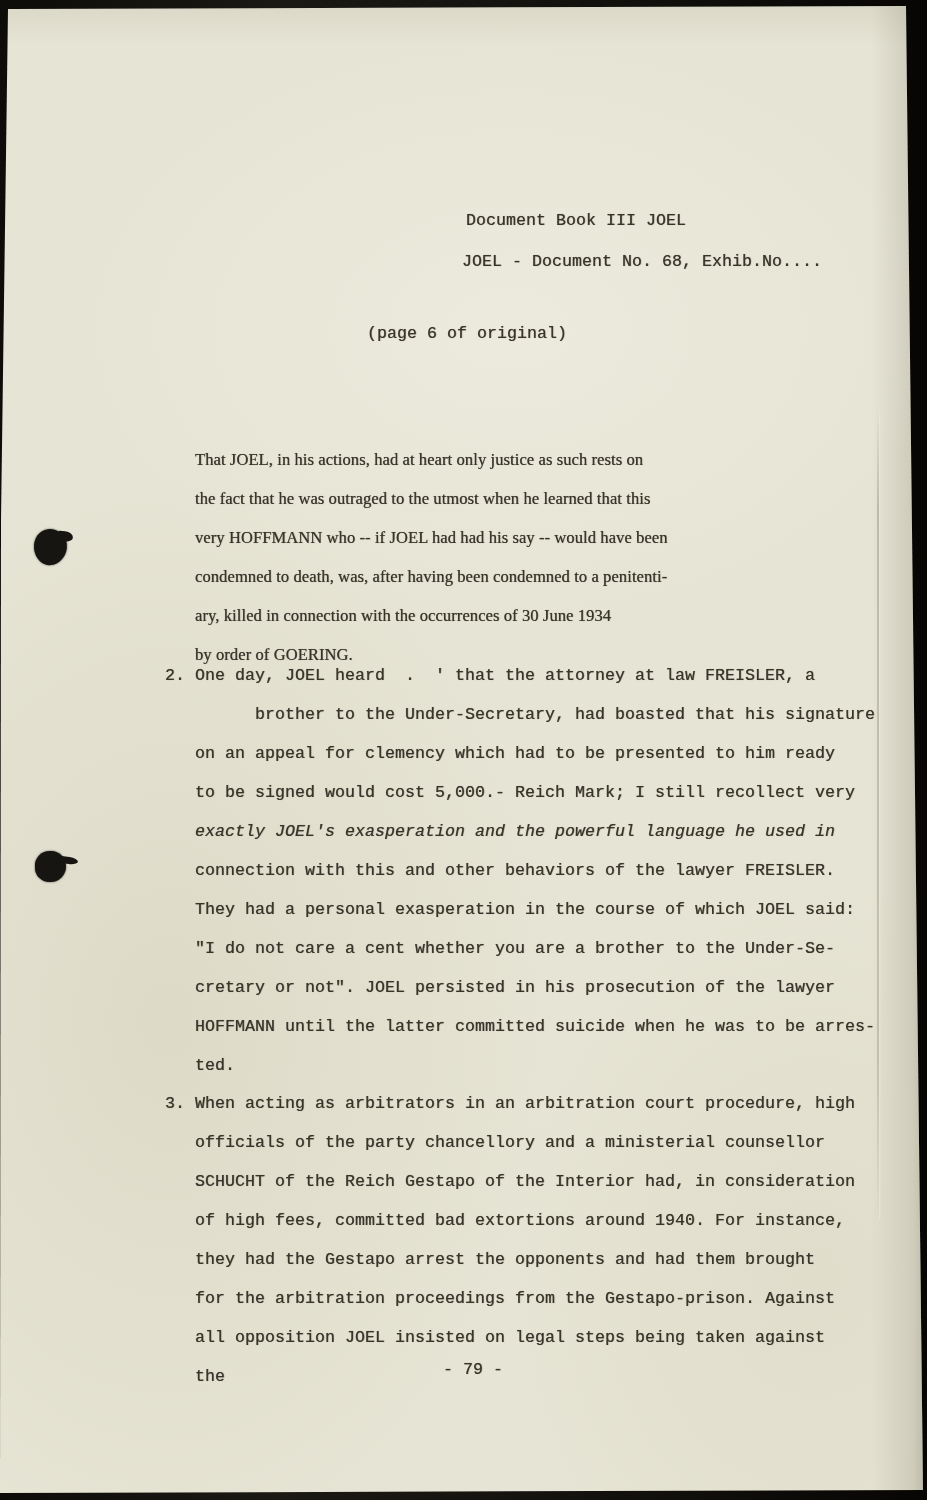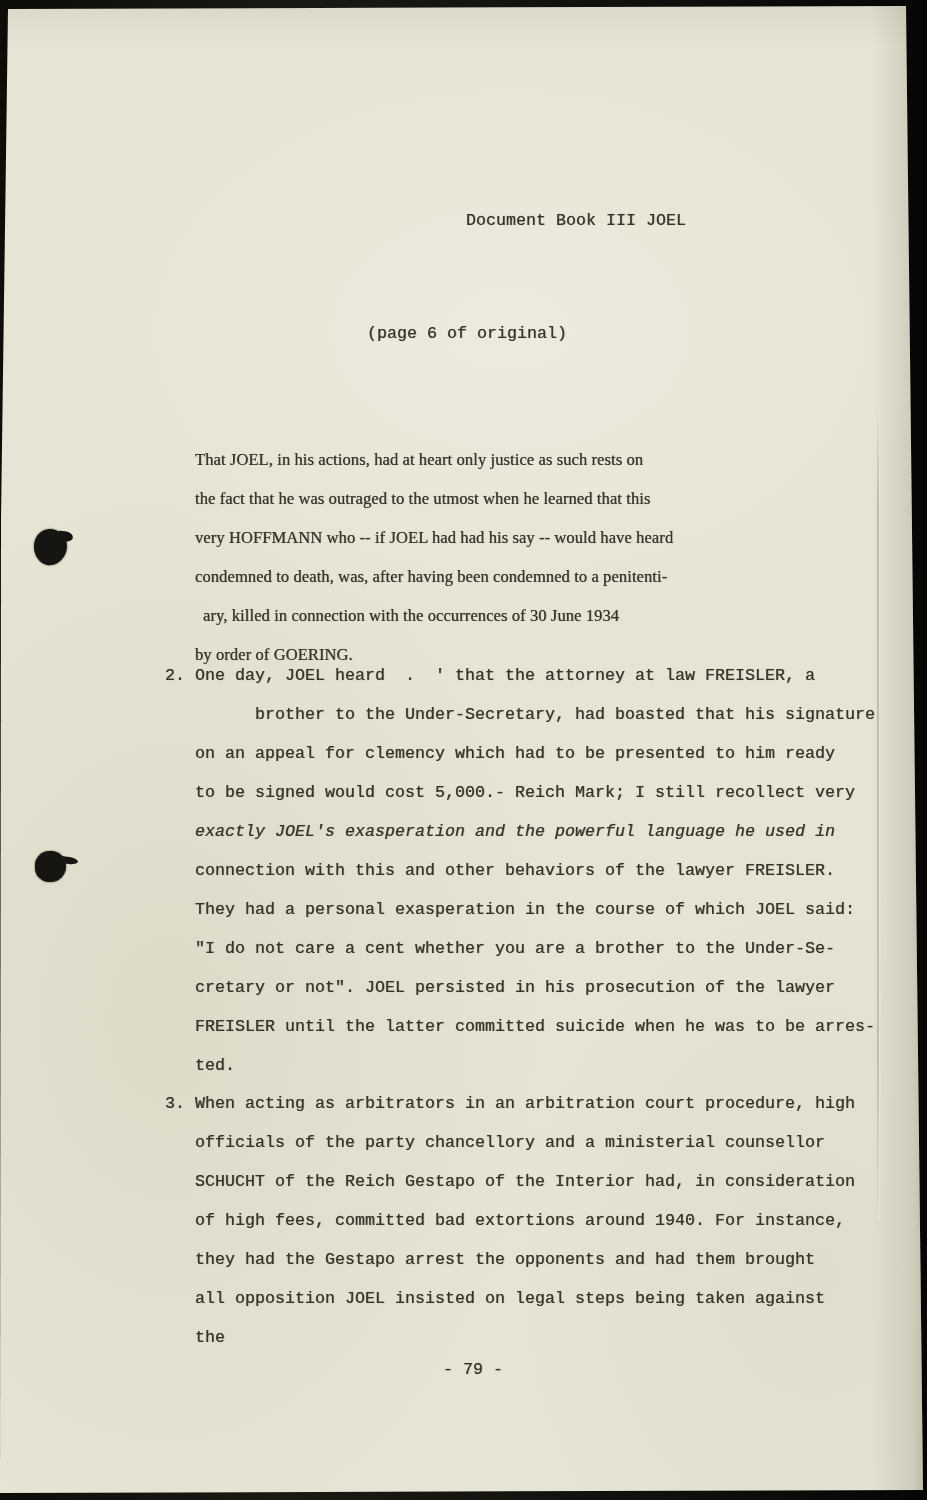--- a/index.html
+++ b/index.html
@@ -112,53 +112,55 @@
 <div class="stage">
   <div class="paper">
 
     <div class="crease"></div>
 
     <div class="hole hole-1"></div>
     <div class="hole hole-2"></div>
 
     <div class="type hdr-1">Document Book III JOEL</div>
 
+    <div class="type hdr-2">JOEL - Document No. 68, Exhib.No....</div>
 
     <div class="type page-ref">(page 6 of original)</div>
 
     <div id="paragraphs">
         <div class="paragraph p-0">
           <div class="type tline" style="position: relative;">That JOEL, in his actions, had at heart only justice as such rests on</div>
           <div class="type tline" style="position: relative;">the fact that he was outraged to the utmost when he learned that this</div>
-          <div class="type tline" style="position: relative;">very HOFFMANN who -- if JOEL had had his say -- would have heard</div>
+          <div class="type tline" style="position: relative;">very HOFFMANN who -- if JOEL had had his say -- would have been</div>
           <div class="type tline" style="position: relative;">condemned to death, was, after having been condemned to a penitenti-</div>
-          <div class="type tline" style="position: relative; margin-left: 8px;">ary, killed in connection with the occurrences of 30 June 1934</div>
+          <div class="type tline" style="position: relative;">ary, killed in connection with the occurrences of 30 June 1934</div>
           <div class="type tline" style="position: relative;">by order of GOERING.</div>
         </div>
         <div class="paragraph p-1">
           <span class="type pnum">2.</span>
           <div class="type tline" style="position: relative;">One day, JOEL heard  .  ' that the attorney at law FREISLER, a</div>
           <div class="type tline" style="position: relative; text-align: right;">brother to the Under-Secretary, had boasted that his signature</div>
           <div class="type tline" style="position: relative;">on an appeal for clemency which had to be presented to him ready</div>
           <div class="type tline" style="position: relative;">to be signed would cost 5,000.- Reich Mark; I still recollect very</div>
           <div class="type tline" style="position: relative; font-style: italic;">exactly JOEL's exasperation and the powerful language he used in</div>
           <div class="type tline" style="position: relative;">connection with this and other behaviors of the lawyer FREISLER.</div>
           <div class="type tline" style="position: relative;">They had a personal exasperation in the course of which JOEL said:</div>
           <div class="type tline" style="position: relative;">"I do not care a cent whether you are a brother to the Under-Se-</div>
           <div class="type tline" style="position: relative;">cretary or not". JOEL persisted in his prosecution of the lawyer</div>
-          <div class="type tline" style="position: relative;">FREISLER until the latter committed suicide when he was to be arres-</div>
+          <div class="type tline" style="position: relative;">HOFFMANN until the latter committed suicide when he was to be arres-</div>
           <div class="type tline" style="position: relative;">ted.</div>
         </div>
         <div class="paragraph p-2">
           <span class="type pnum">3.</span>
           <div class="type tline" style="position: relative;">When acting as arbitrators in an arbitration court procedure, high</div>
           <div class="type tline" style="position: relative;">officials of the party chancellory and a ministerial counsellor</div>
           <div class="type tline" style="position: relative;">SCHUCHT of the Reich Gestapo of the Interior had, in consideration</div>
           <div class="type tline" style="position: relative;">of high fees, committed bad extortions around 1940. For instance,</div>
           <div class="type tline" style="position: relative;">they had the Gestapo arrest the opponents and had them brought</div>
+          <div class="type tline" style="position: relative;">for the arbitration proceedings from the Gestapo-prison. Against</div>
           <div class="type tline" style="position: relative;">all opposition JOEL insisted on legal steps being taken against</div>
           <div class="type tline" style="position: relative;">the</div>
         </div>
       </div>
 
     <div class="type page-number">- 79 -</div>
   </div>
 </div>
 
 </body></html>

